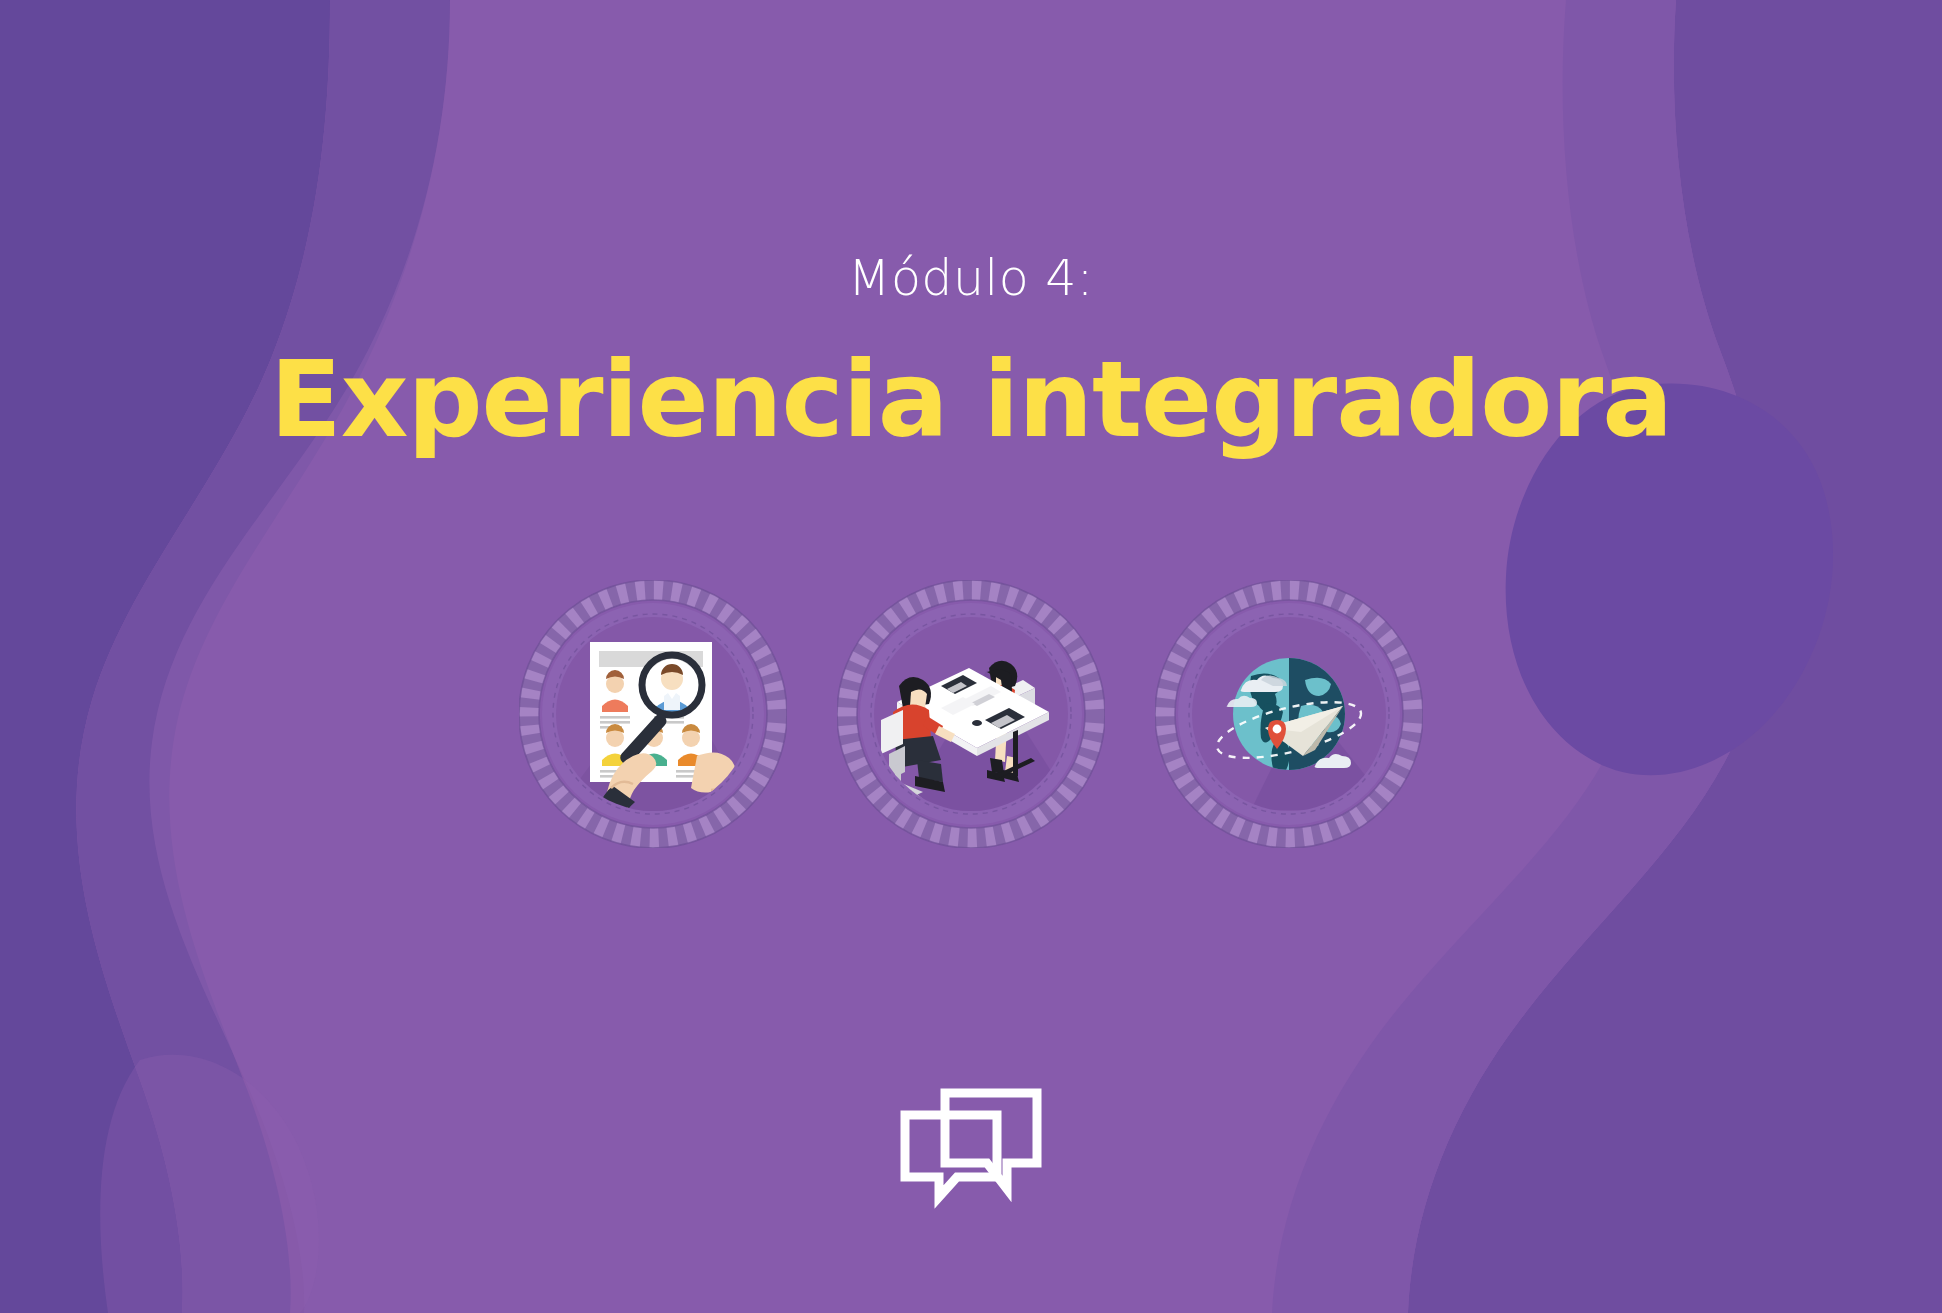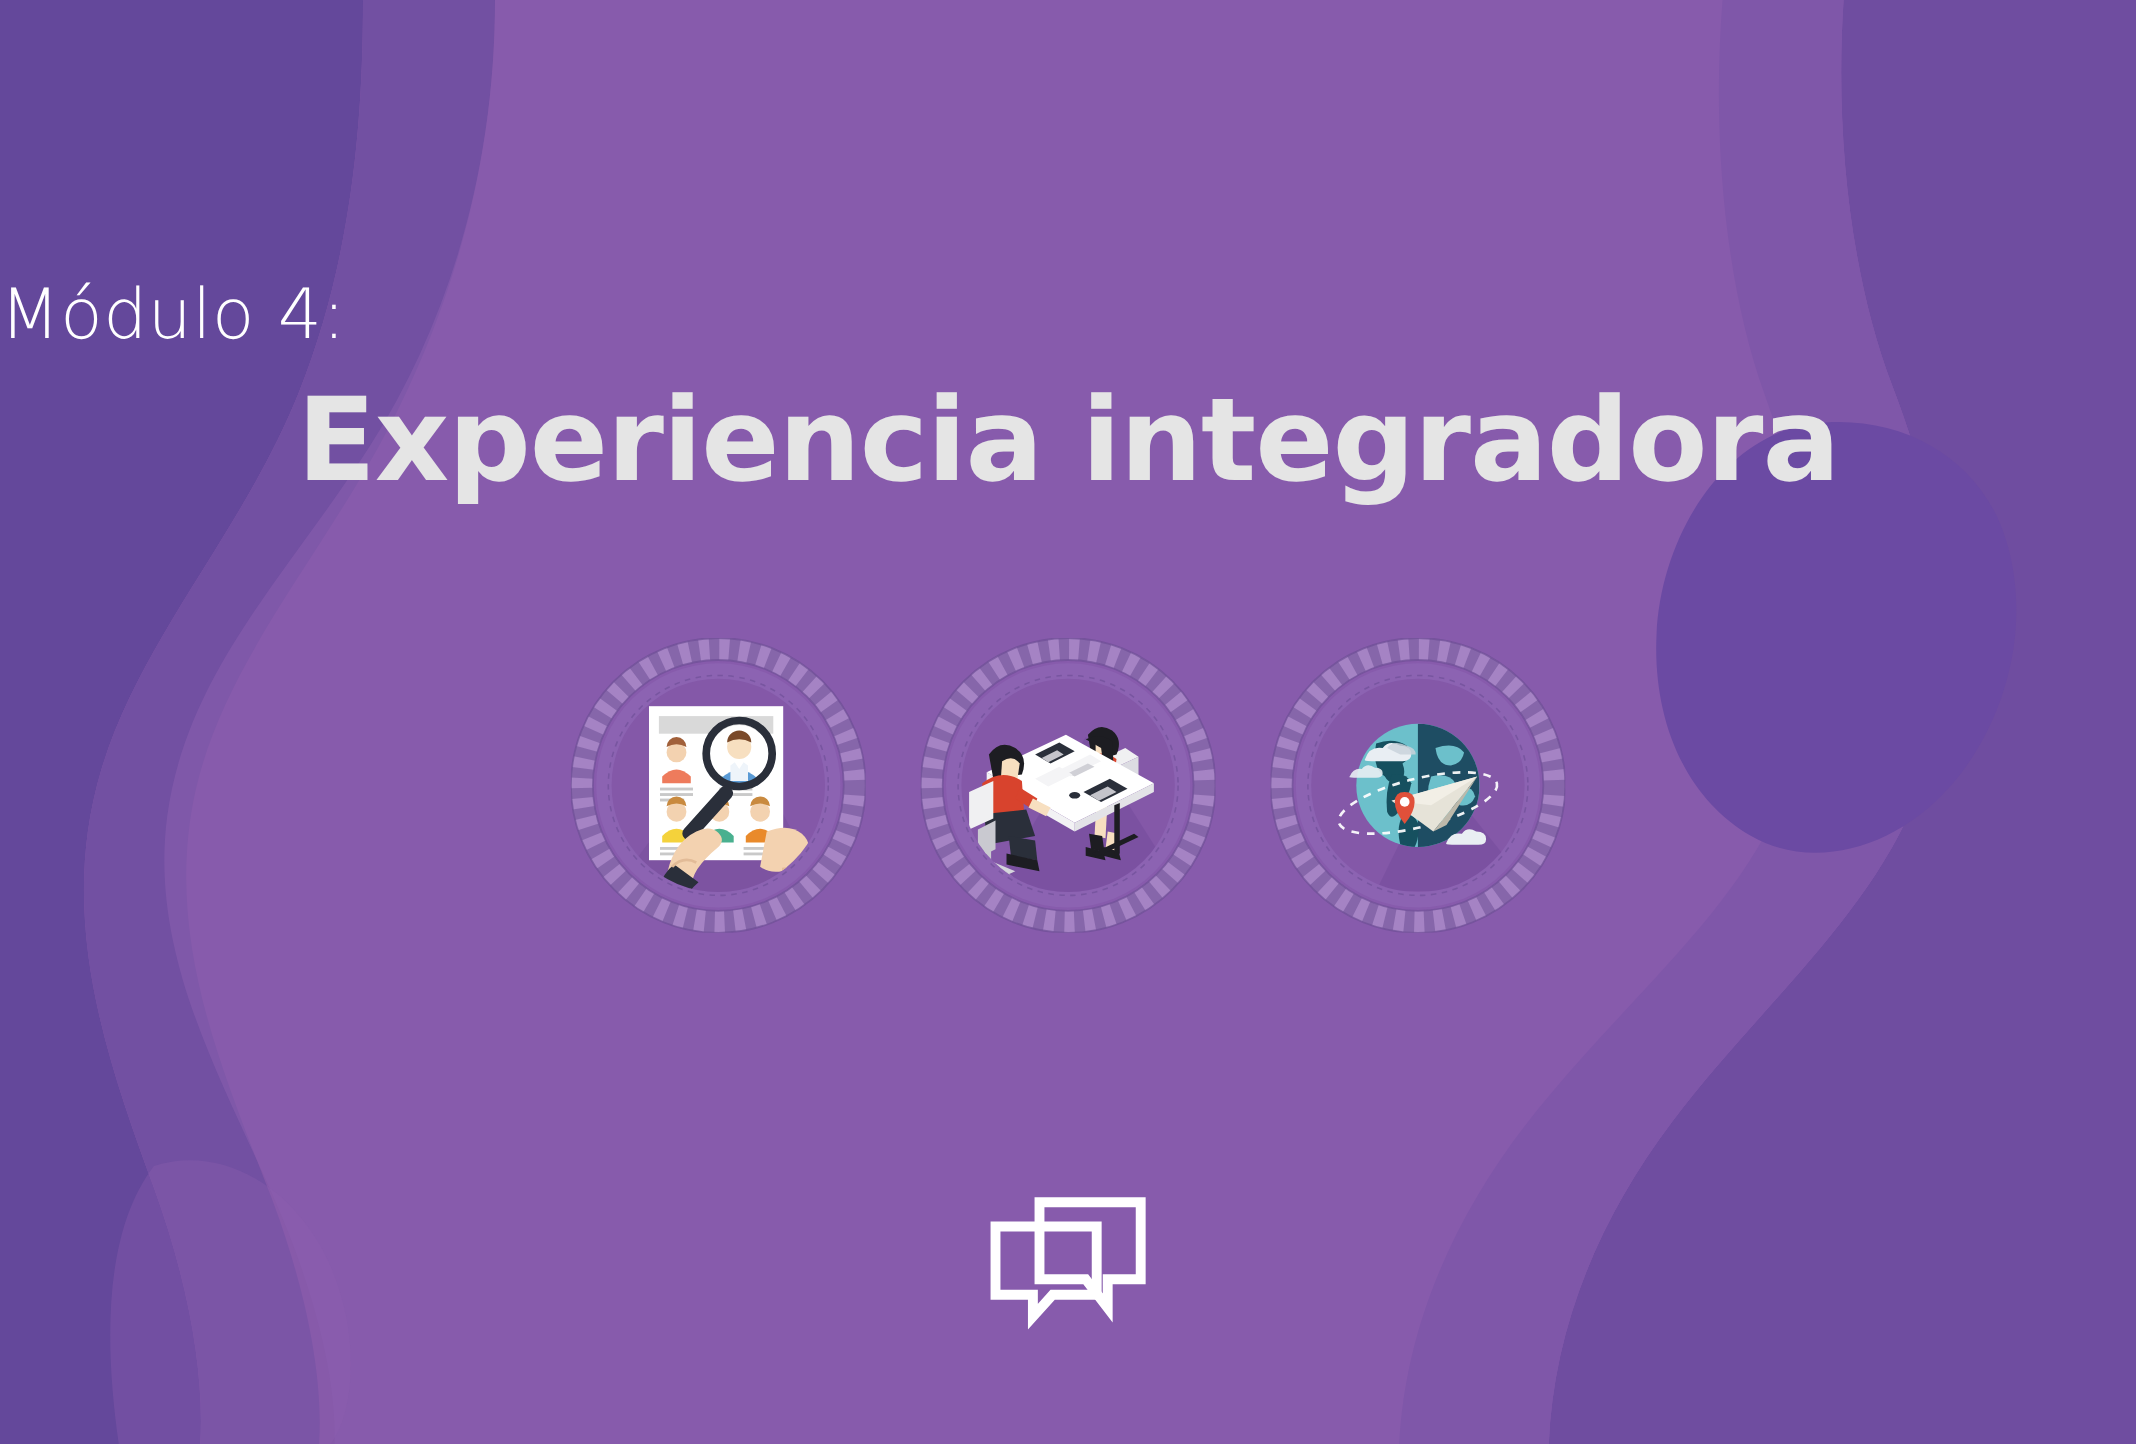--- a/index.html
+++ b/index.html
@@ -6,28 +6,28 @@
   body{
     width:1942px;height:1313px;overflow:hidden;
     font-family:"DejaVu Sans", sans-serif;
     background:#8458a8;
   }
   #stage{position:relative;width:1942px;height:1313px;overflow:hidden;background:#8458a8;}
   #bg{position:absolute;inset:0;width:1942px;height:1313px;}
 
   .subtitle{
     position:absolute;left:0;right:0;top:253px;
-    text-align:left;color:#ffffff;
+    text-align:center;color:#ffffff;
     font-family:"DejaVu Sans", sans-serif;
-    font-size:63px;font-weight:300;letter-spacing:.5px;
+    font-size:49px;font-weight:300;letter-spacing:.5px;
     line-height:1.05;
   }
   .maintitle{
     position:absolute;left:0;right:0;top:345px;
-    text-align:center;color:#e5e5e5;
+    text-align:center;color:#fde047;
     font-family:"DejaVu Sans", sans-serif;
     font-size:105px;font-weight:700;letter-spacing:-1px;
     line-height:1.05;white-space:nowrap;
   }
 
   .badges{
     position:absolute;left:0;right:0;top:580px;
     display:flex;justify-content:center;align-items:center;gap:50px;
   }
   .badge{width:268px;height:268px;position:relative;}

